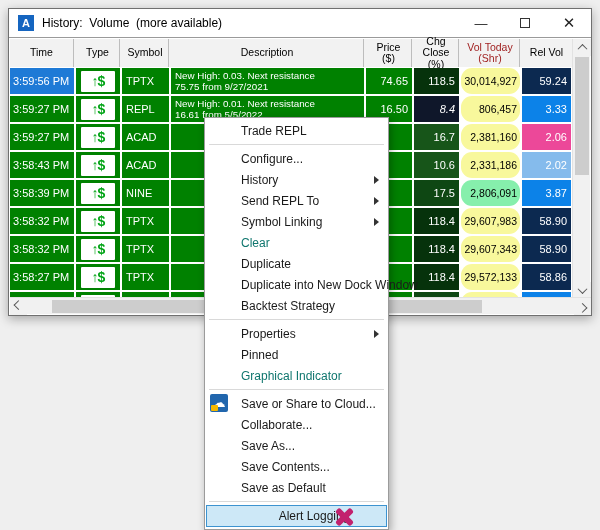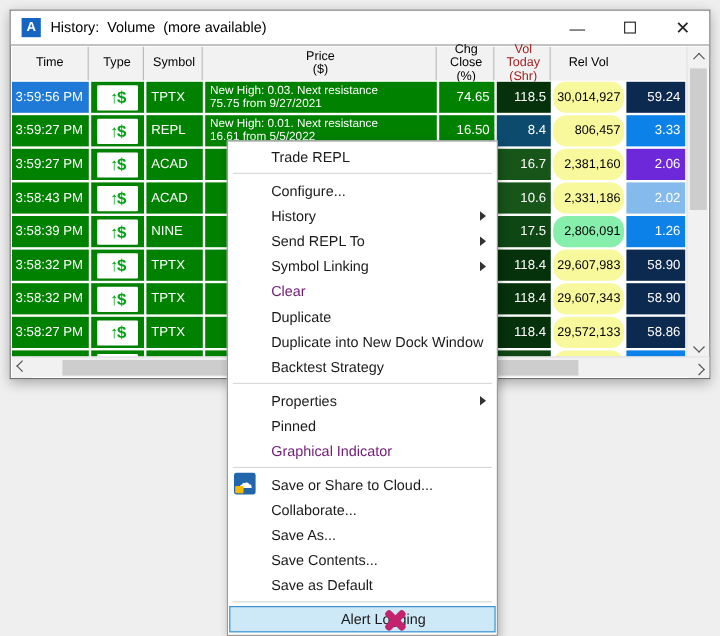--- a/index.html
+++ b/index.html
@@ -89,30 +89,30 @@
   .v-thumb { position:absolute; left:2px; top:18px; width:14px; height:118px; background:#cdcdcd; }
   .h-thumb { position:absolute; left:42px; top:2px; width:430px; height:13px; background:#cdcdcd; }
   .chev { width:7px; height:7px; border-right:1.6px solid #555; border-bottom:1.6px solid #555; display:block; }
   .chev-up    { transform:rotate(-135deg) translate(-1px,-1px); }
   .chev-down  { transform:rotate(45deg) translate(-1px,-1px); }
   .chev-left  { transform:rotate(135deg) translate(-1px,1px); }
   .chev-right { transform:rotate(-45deg) translate(-1px,1px); }
 
   
   .context-menu {
-    position:absolute; left:189px; top:117px; width:226px;
+    position:absolute; left:204px; top:117px; width:185px;
     background:#ffffff; border:1px solid #9b9b9b;
     box-shadow:2px 3px 8px rgba(0,0,0,.30);
     padding:2px 0; z-index:50;
   }
   .menu-item {
     position:relative; height:21px; display:flex; align-items:center;
     padding-left:36px; font-size:12px; color:#1a1a1a; white-space:nowrap;
   }
-  .menu-item.disabled { color:#701a75; }
+  .menu-item.disabled { color:#0f766e; }
   .menu-sep { height:1px; background:#d9d9d9; margin:3px 4px; }
   .submenu-arrow {
     position:absolute; right:9px; top:7px;
     width:0; height:0; border-left:5px solid #333;
     border-top:4px solid transparent; border-bottom:4px solid transparent;
   }
   .menu-item.highlighted {
     background:#cde8f7; border:1px solid #3c93d0;
     margin:0 1px; padding-left:35px; height:22px;justify-content:center;
   }
@@ -152,20 +152,23 @@
       <div class="h-cell">
         <span>Time</span>
       </div>
       <div class="h-cell">
         <span>Type</span>
       </div>
       <div class="h-cell">
         <span>Symbol</span>
       </div>
       <div class="h-cell">
+        <span>Description</span>
+      </div>
+      <div class="h-cell">
         <span>Price</span>
         <span>($)</span>
       </div>
       <div class="h-cell">
         <span>Chg</span>
         <span>Close (%)</span>
       </div>
       <div class="h-cell" style="color: rgb(158, 27, 27);">
         <span>Vol Today</span>
         <span>(Shr)</span>
@@ -195,38 +198,38 @@
         <div class="cell cell-time" style="background: rgb(0, 129, 0);">3:59:27 PM</div>
         <div class="cell cell-type" style="background: rgb(0, 129, 0);">
           <div class="type-badge" style="color: rgb(0, 163, 21);">↑$</div>
         </div>
         <div class="cell cell-symbol" style="background: rgb(0, 129, 0);">REPL</div>
         <div class="cell cell-desc" style="background: rgb(0, 129, 0);">
           <span>New High: 0.01. Next resistance</span>
           <span>16.61 from 5/5/2022</span>
         </div>
         <div class="cell cell-num" style="background: rgb(0, 129, 0);">16.50</div>
-        <div class="cell cell-num" style="background: #0c4a6e;">8.4</div>
+        <div class="cell cell-num" style="background: #0f172a; font-style: italic;">8.4</div>
         <div class="cell cell-num cell-vol" style="background: rgb(248, 248, 156);">806,457</div>
         <div class="cell cell-num" style="background: rgb(12, 130, 232);">3.33</div>
       </div>
       <div class="tbl-row grid-cols">
         <div class="cell cell-time" style="background: rgb(0, 129, 0);">3:59:27 PM</div>
         <div class="cell cell-type" style="background: rgb(0, 129, 0);">
           <div class="type-badge" style="color: rgb(0, 163, 21);">↑$</div>
         </div>
         <div class="cell cell-symbol" style="background: rgb(0, 129, 0);">ACAD</div>
         <div class="cell cell-desc" style="background: rgb(0, 129, 0);">
           <span></span>
           <span></span>
         </div>
         <div class="cell cell-num" style="background: rgb(0, 129, 0);"></div>
         <div class="cell cell-num" style="background: rgb(23, 85, 25);">16.7</div>
         <div class="cell cell-num cell-vol" style="background: rgb(248, 248, 156);">2,381,160</div>
-        <div class="cell cell-num" style="background: #6d28d9;">2.06</div>
+        <div class="cell cell-num" style="background: #ec4899;">2.06</div>
       </div>
       <div class="tbl-row grid-cols">
         <div class="cell cell-time" style="background: rgb(0, 129, 0);">3:58:43 PM</div>
         <div class="cell cell-type" style="background: rgb(0, 129, 0);">
           <div class="type-badge" style="color: rgb(0, 163, 21);">↑$</div>
         </div>
         <div class="cell cell-symbol" style="background: rgb(0, 129, 0);">ACAD</div>
         <div class="cell cell-desc" style="background: rgb(0, 129, 0);">
           <span></span>
           <span></span>
@@ -242,21 +245,21 @@
           <div class="type-badge" style="color: rgb(0, 163, 21);">↑$</div>
         </div>
         <div class="cell cell-symbol" style="background: rgb(0, 129, 0);">NINE</div>
         <div class="cell cell-desc" style="background: rgb(0, 129, 0);">
           <span></span>
           <span></span>
         </div>
         <div class="cell cell-num" style="background: rgb(0, 129, 0);"></div>
         <div class="cell cell-num" style="background: rgb(14, 71, 19);">17.5</div>
         <div class="cell cell-num cell-vol" style="background: #86efac;">2,806,091</div>
-        <div class="cell cell-num" style="background: rgb(12, 130, 232);">1.26</div>
+        <div class="cell cell-num" style="background: rgb(12, 130, 232);">3.87</div>
       </div>
       <div class="tbl-row grid-cols">
         <div class="cell cell-time" style="background: rgb(0, 129, 0);">3:58:32 PM</div>
         <div class="cell cell-type" style="background: rgb(0, 129, 0);">
           <div class="type-badge" style="color: rgb(0, 163, 21);">↑$</div>
         </div>
         <div class="cell cell-symbol" style="background: rgb(0, 129, 0);">TPTX</div>
         <div class="cell cell-desc" style="background: rgb(0, 129, 0);">
           <span></span>
           <span></span>

